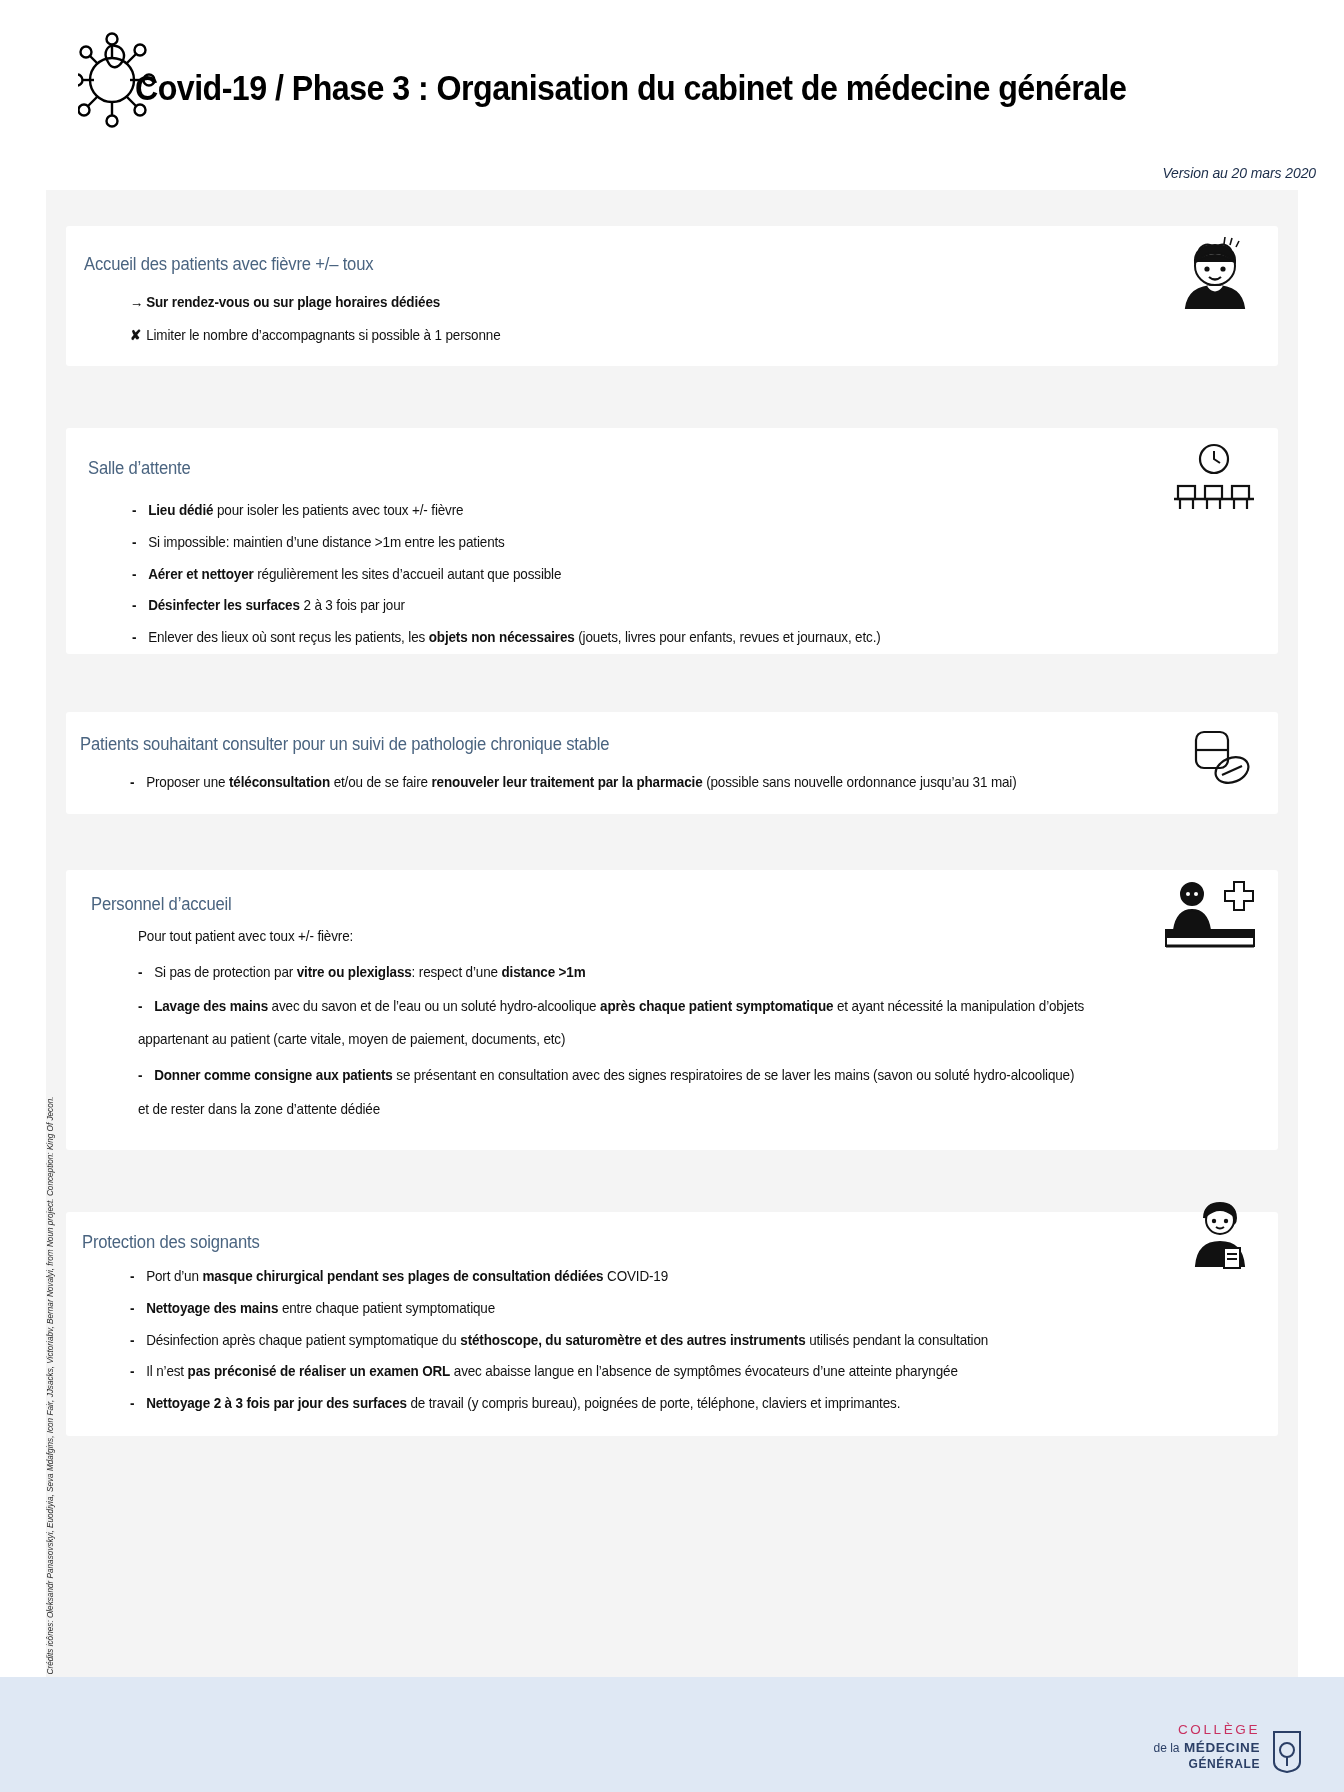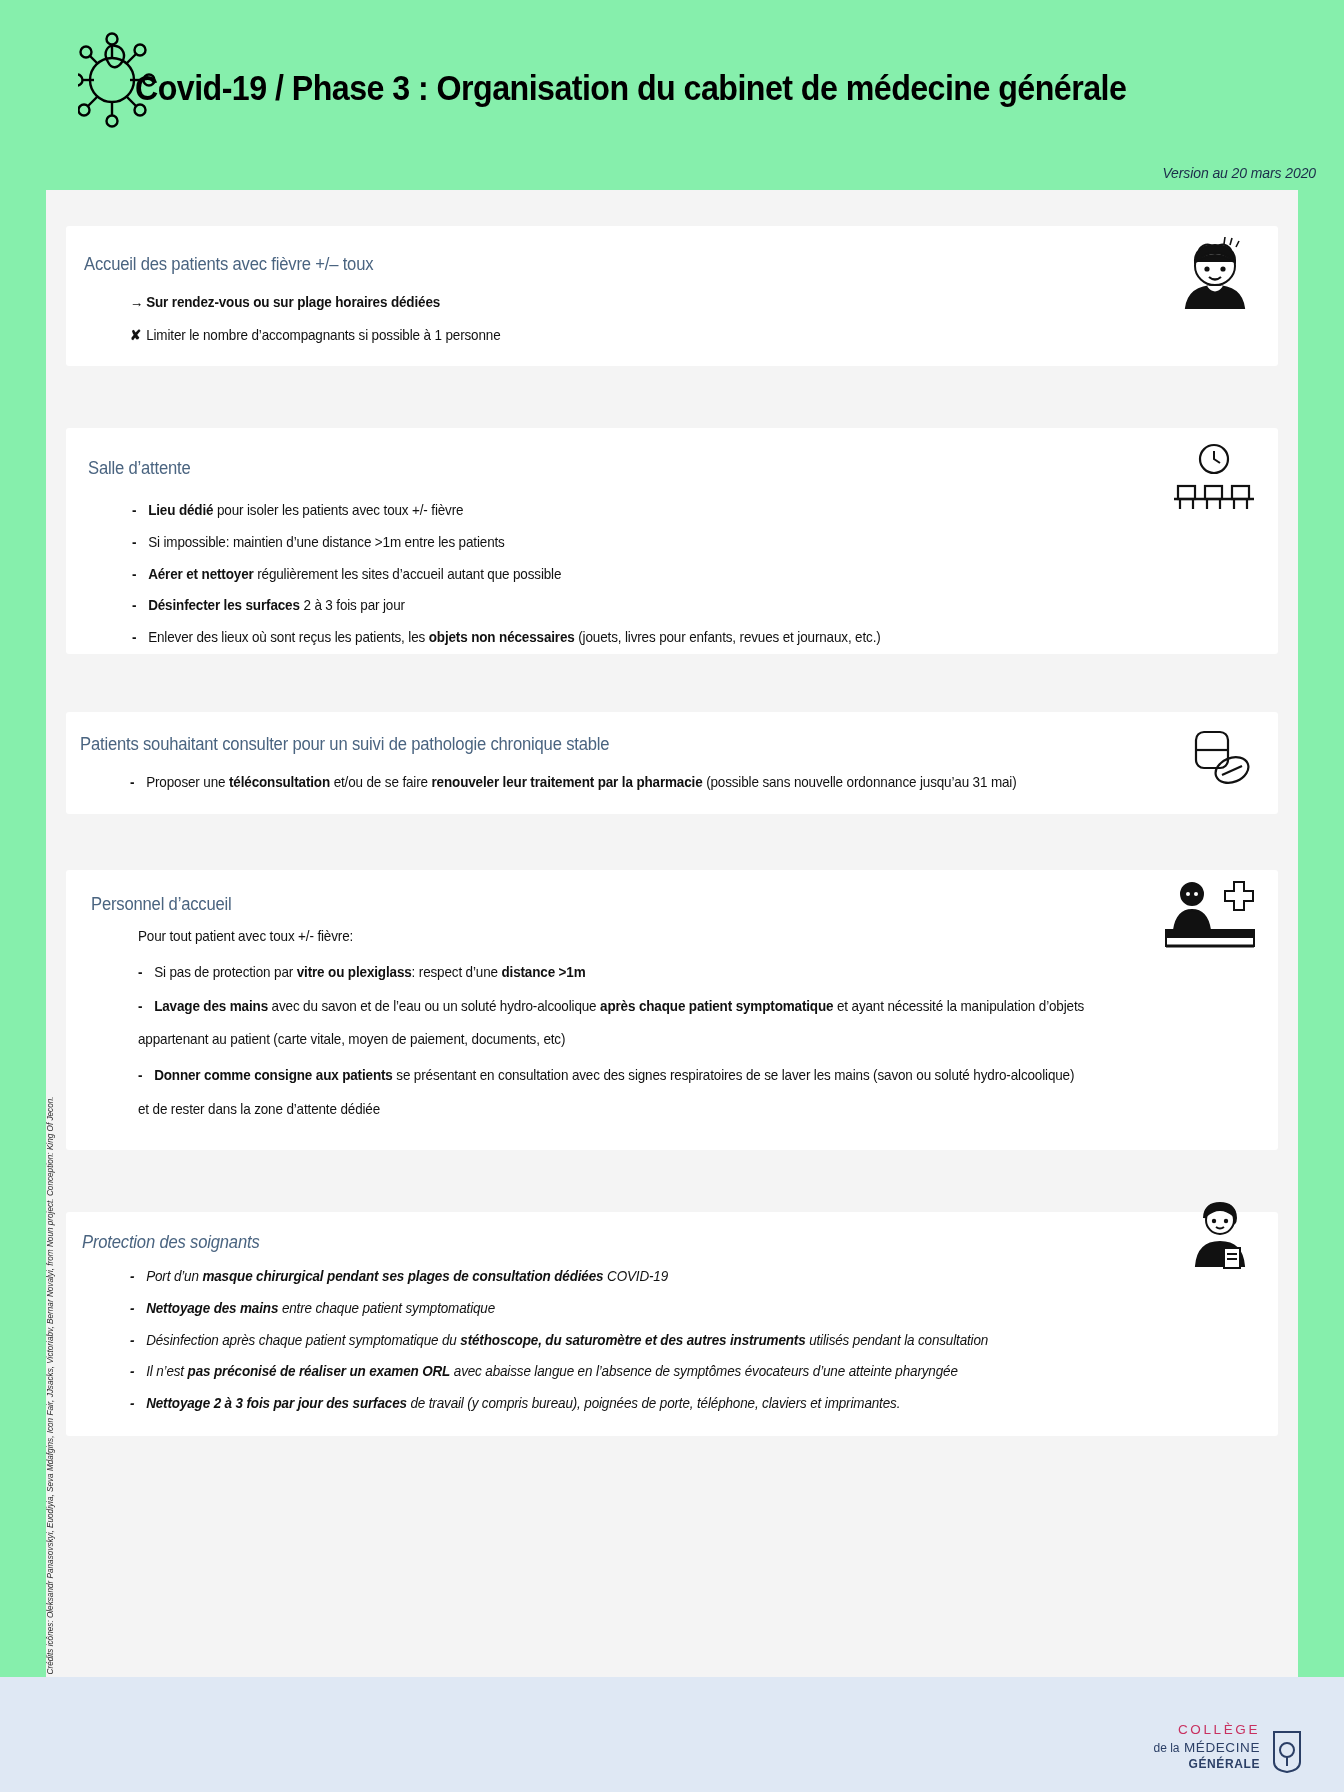--- a/index.html
+++ b/index.html
@@ -8,21 +8,21 @@
     width: 1344px;
     height: 1792px;
     background: #dfe8f4;
     font-family: "Liberation Sans", sans-serif;
   }
 
   .page {
     position: relative;
     width: 1344px;
     height: 1792px;
-    background: #86efac;
+    background: #ffffff;
     overflow: hidden;
   }
 
   
   .header {
     position: absolute;
     left: 0; top: 0;
     width: 1344px;
     height: 172px;
   }
@@ -104,21 +104,21 @@
     display: inline-block;
     width: 17px;
     font-weight: bold;
   }
 
   
   #card-accueil    { top: 36px;   height: 140px; }
   #card-salle      { top: 238px;  height: 226px; }
   #card-teleconsult{ top: 522px;  height: 102px; }
   #card-personnel  { top: 680px;  height: 280px; }
-  #card-protection { top: 1022px; height: 224px; font-style: italic; }
+  #card-protection { top: 1022px; height: 224px; }
 
   .card-inner { position: relative; width: 100%; height: 100%; }
 
   .ttl-a  { position: absolute; left: 18px; top: 28px; }
   .ttl-b  { position: absolute; left: 22px; top: 30px; }
   .ttl-c  { position: absolute; left: 14px; top: 22px; }
   .ttl-d  { position: absolute; left: 25px; top: 24px; }
   .ttl-e  { position: absolute; left: 16px; top: 20px; }
 
   .rows { position: absolute; left: 16px; margin-left: 48px; }
@@ -200,21 +200,21 @@
     line-height: 1.18;
   }
 
   .logo-l1 {
     font-size: 13.5px;
     letter-spacing: 2.6px;
     color: #c8305f;
     font-weight: normal;
   }
   .logo-l2 { font-size: 12px; color: #2b3f66; display: inline; letter-spacing: 0px;}
-  .logo-l2b { font-size: 13.5px; letter-spacing: 0.6px; color: #2b3f66; font-weight: normal; margin-top: 40px; }
+  .logo-l2b { font-size: 13.5px; letter-spacing: 0.6px; color: #2b3f66; font-weight: bold; margin-top: 40px; }
   .logo-l3 { font-size: 12px; letter-spacing: 0.6px; color: #2b3f66; font-weight: bold; }
 </style>
 </head>
 <body>
 
 <div class="page">
 
   <div class="header">
 
     <div class="virus-icon">

